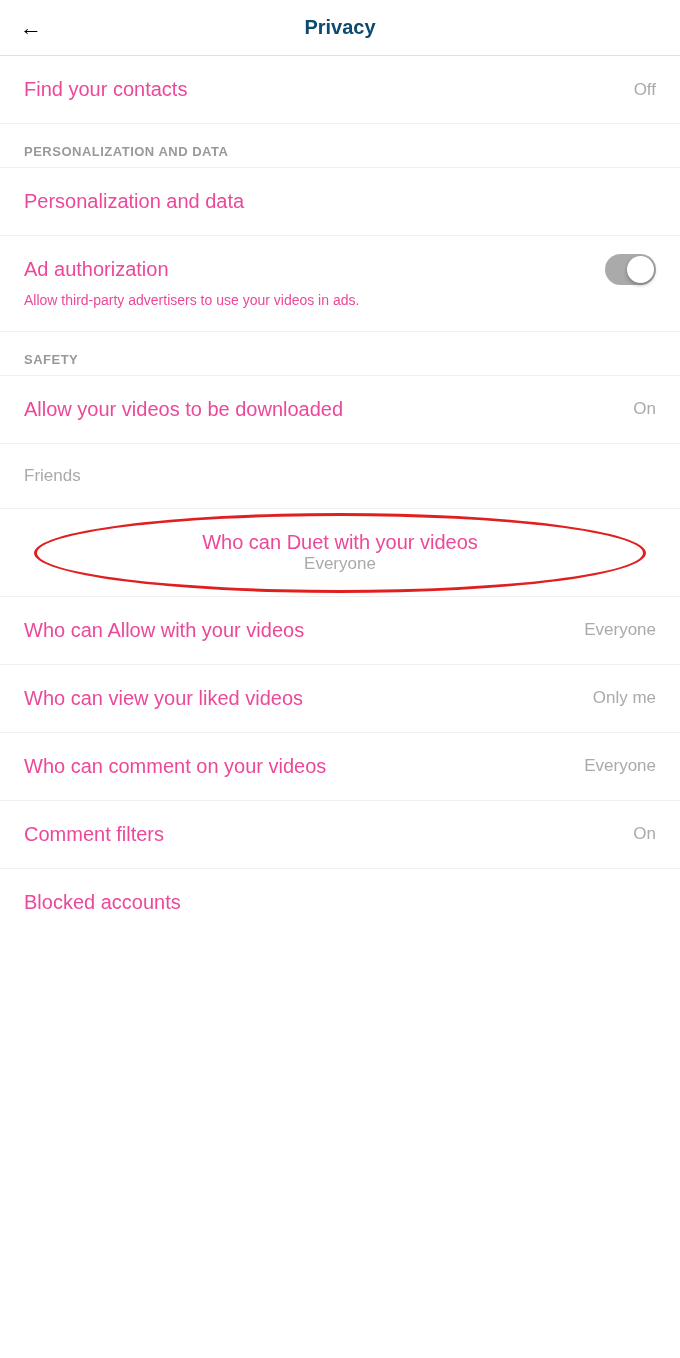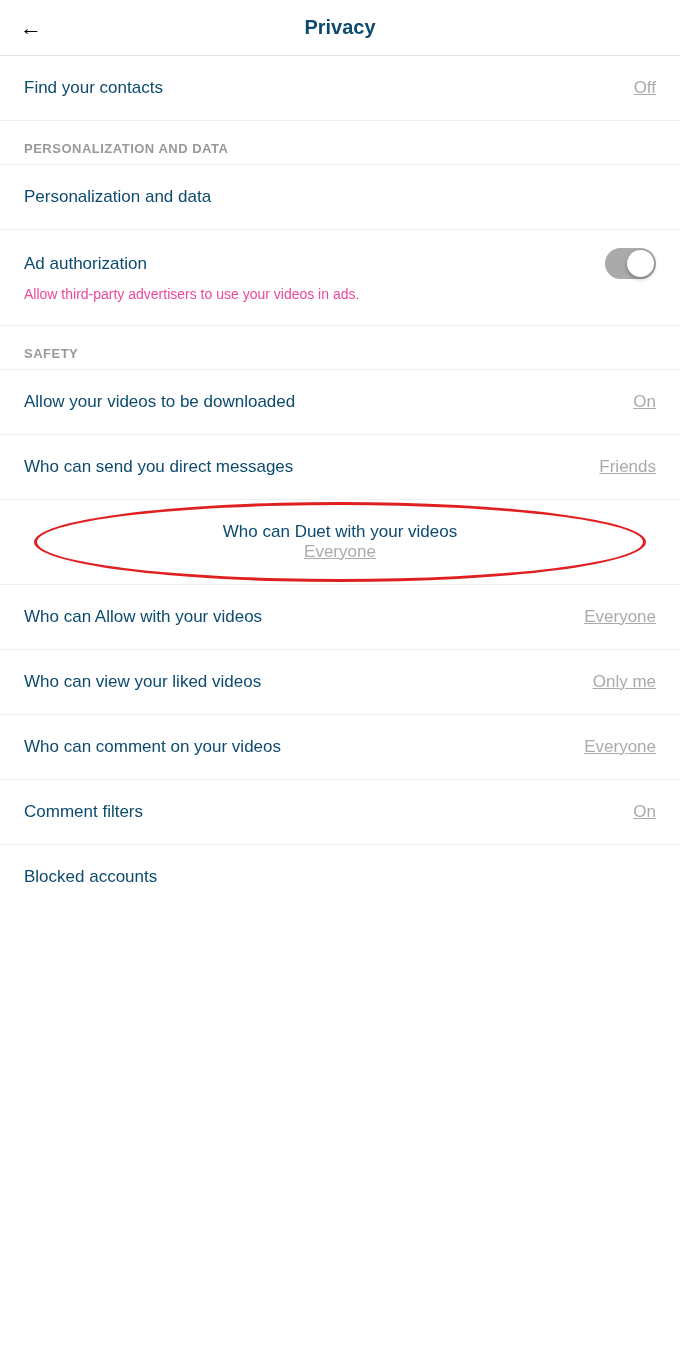--- a/index.html
+++ b/index.html
@@ -51,28 +51,27 @@
       padding: 22px 24px;
       border-bottom: 1px solid #f0f0f0;
       cursor: pointer;
     }
 
     .settings-item.no-border {
       border-bottom: none;
     }
 
     .settings-item-label {
-      font-size: 17px;
-      color: #0c4a6e;
+      font-size: 20px;
+      color: #ec4899;
     }
 
     .settings-item-value {
       font-size: 17px;
       color: #aaaaaa;
-      text-decoration: underline;
     }
 
     .section-header {
       padding: 20px 24px 8px 24px;
       font-size: 13px;
       font-weight: 600;
       color: #999999;
       letter-spacing: 0.5px;
       border-bottom: 1px solid #f0f0f0;
     }
@@ -175,21 +174,20 @@
   </li>
 
   <li class="section-header">SAFETY</li>
 
   <li class="settings-item">
     <span class="settings-item-label">Allow your videos to be downloaded</span>
     <span class="settings-item-value">On</span>
   </li>
 
   <li class="settings-item">
-    <span class="settings-item-label">Who can send you direct messages</span>
     <span class="settings-item-value">Friends</span>
   </li>
 
   <li class="duet-row-wrapper">
     <div class="duet-circle"></div>
     <div class="settings-item duet-row">
       <span class="settings-item-label">Who can Duet with your videos</span>
       <span class="settings-item-value">Everyone</span>
     </div>
   </li>

